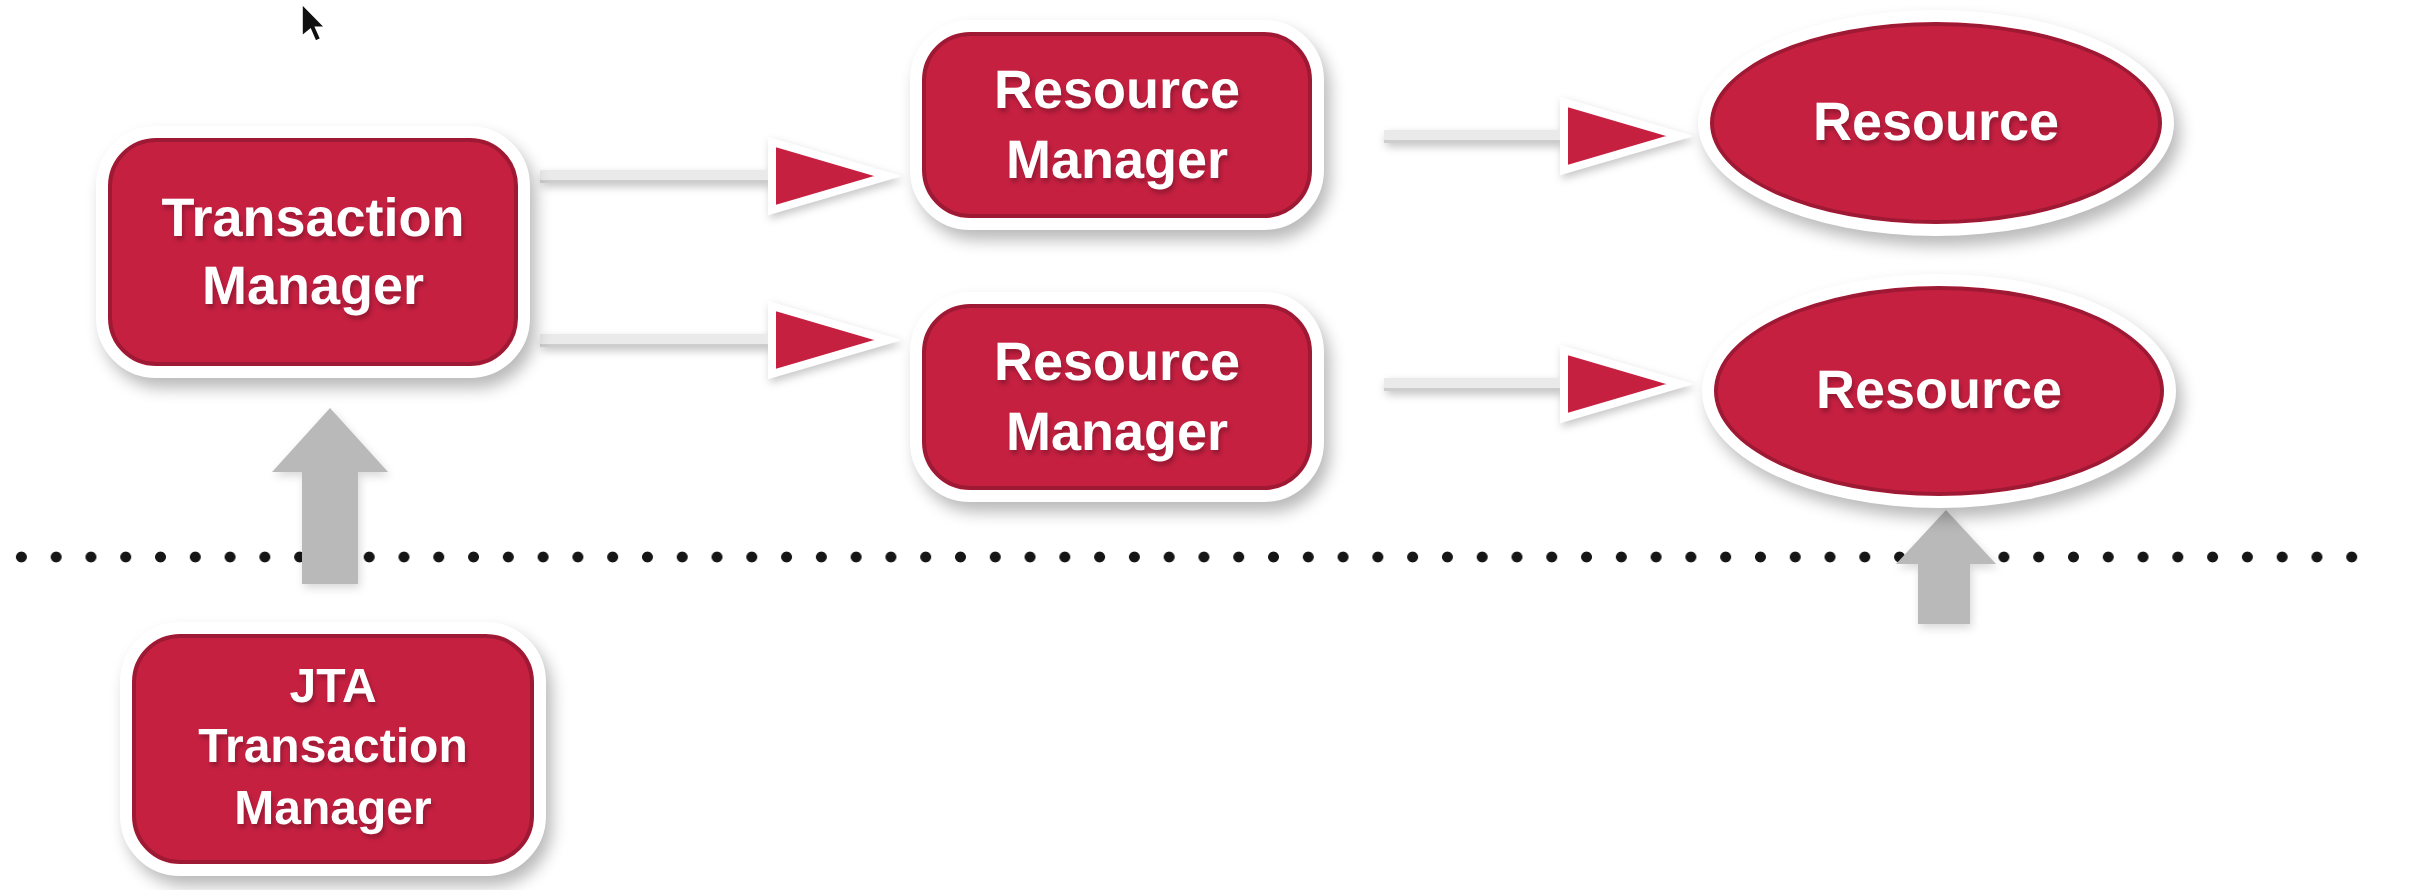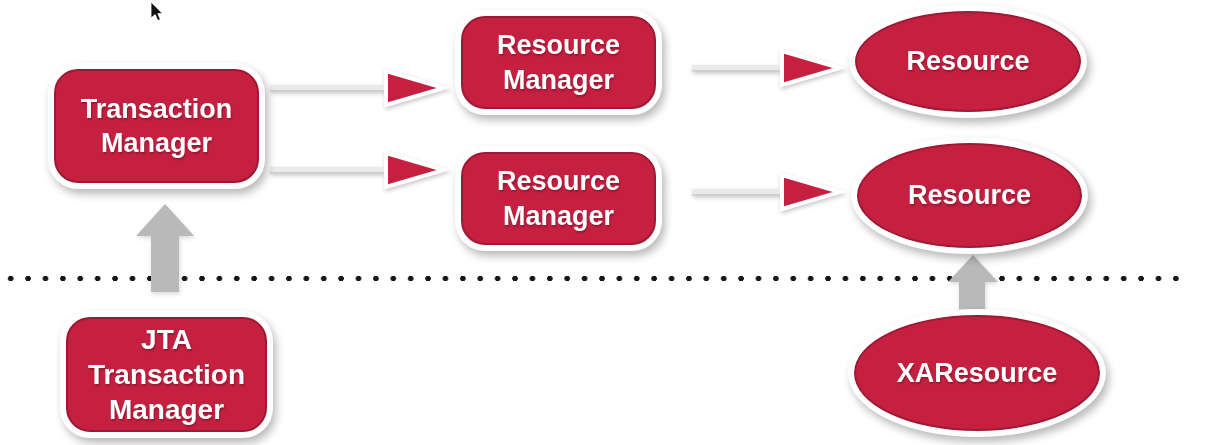--- a/index.html
+++ b/index.html
@@ -14,21 +14,21 @@
     border:6px solid var(--node-border,#fff);
     display:flex; flex-direction:column; align-items:center; justify-content:center;
     color:var(--text-color,#fff); font-weight:700; text-align:center;
     box-shadow:3px 5px 8px rgba(0,0,0,.28), inset 0 0 0 2px var(--node-edge,#9E1933);
     text-shadow:1px 2px 2px rgba(0,0,0,.25);
   }
   .rect    { border-radius:30px; }
   .ellipse { border-radius:50%; }
   .node span { display:block; line-height:1.26; }
   .fs27 { font-size:27px; }
-  .fs26 { font-size:28px; }
+  .fs26 { font-size:24px; }
 
   .connector { position:absolute; z-index:2; filter:drop-shadow(1.5px 2.5px 2px rgba(0,0,0,.22)); }
   .arrowhead { fill:var(--node-fill,#C62041); stroke:#fff; stroke-width:4px; stroke-linejoin:miter; }
   .shaft-line   { fill:var(--connector-line,#EAEAEA); }
   .shaft-shadow { fill:#cdcdcd; }
   .block-arrow  { fill:var(--arrow-gray,#B9B9B9); }
   .gray-conn { position:absolute; z-index:2; filter:drop-shadow(1px 2px 2px rgba(0,0,0,.15)); }
 
   .divider {
     position:absolute; z-index:1; left:2px; top:275px; width:1178px; height:7px;
@@ -100,21 +100,18 @@
   <div class="node ellipse fs27" style="left:851px; top:137px; width:237px; height:117px;">
     <span>Resource</span>
   </div>
 
   <div class="node rect fs26" style="left:60px; top:311px; width:213px; height:127px;">
     <span>JTA</span>
     <span>Transaction</span>
     <span>Manager</span>
   </div>
 
-  <div class="node ellipse fs27" style="left:848px; top:309px; width:258px; height:128px;">
-    <span>XAResource</span>
-  </div>
 
   <svg class="cursor" width="16" height="22" viewBox="0 0 16 22">
     <polygon points="1,0 1,16 5.2,12.6 7.8,18.6 10.4,17.4 7.8,11.6 12.4,11.6" fill="#101010" stroke="#ffffff" stroke-width="0.8"></polygon>
   </svg>
 
 </div>
 
 </body></html>

